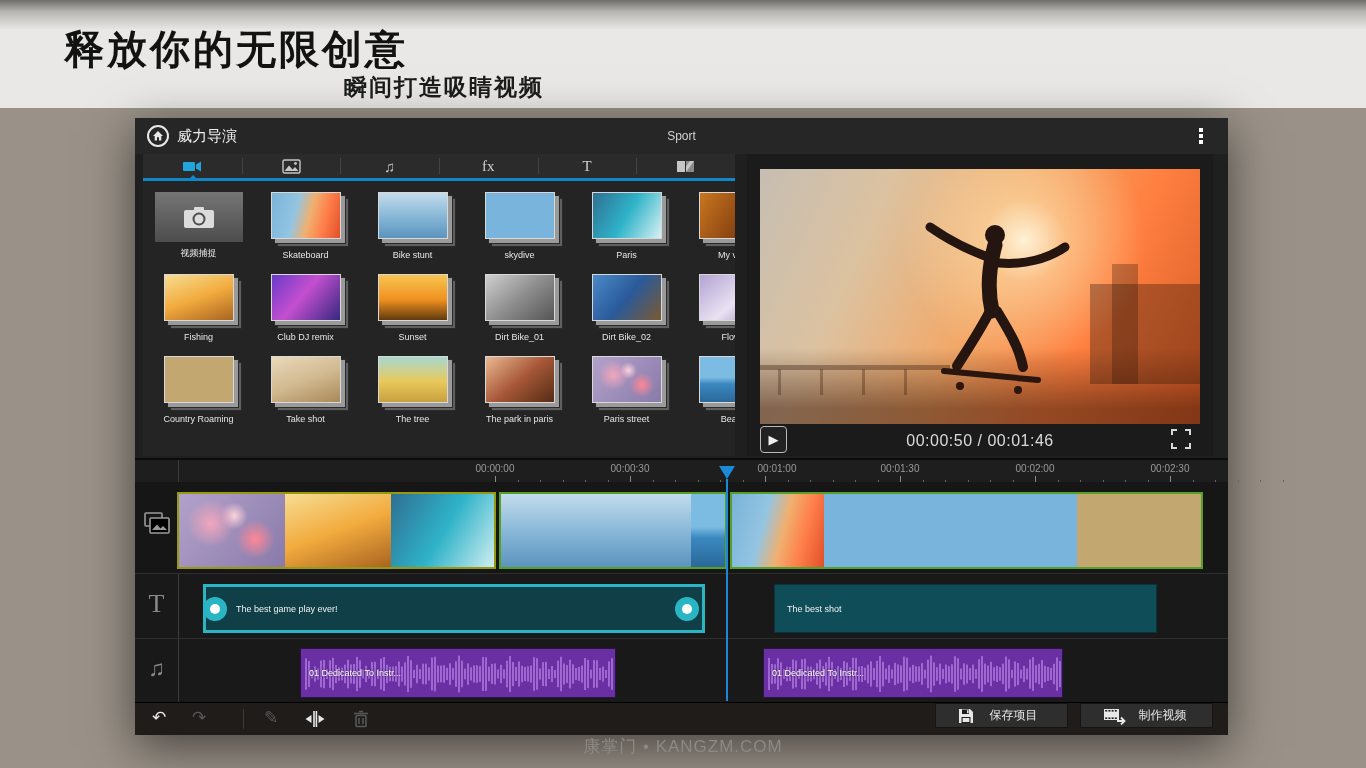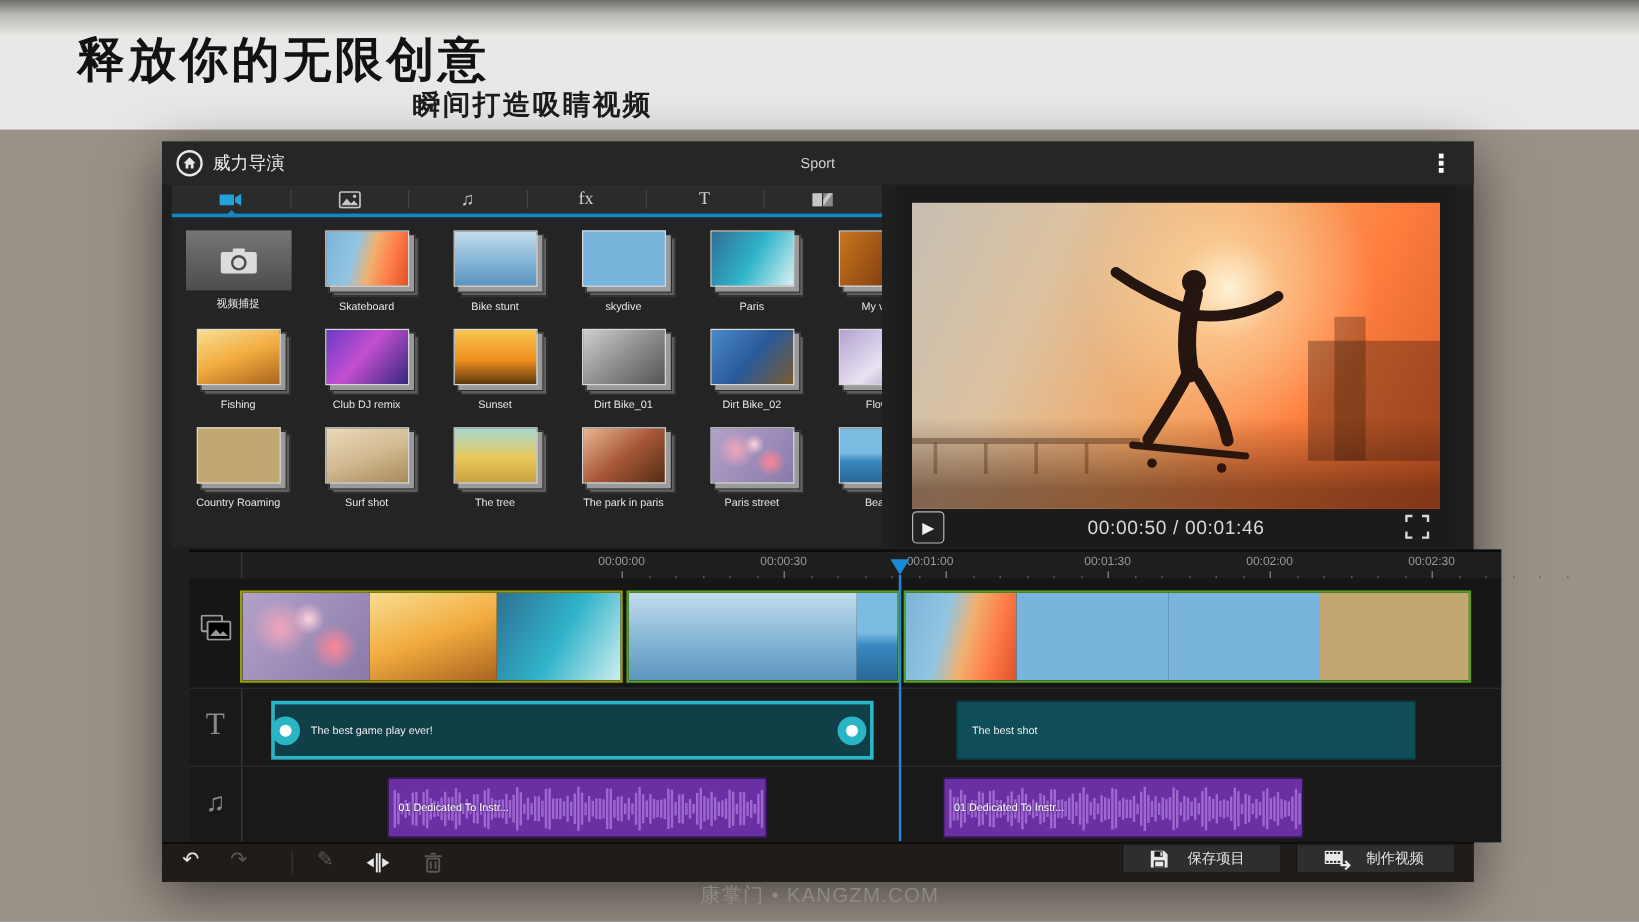--- a/index.html
+++ b/index.html
@@ -82,21 +82,21 @@
       linear-gradient(115deg,#c6beb2 0%,#dcc2a0 25%,#f2a868 50%,#ff8040 72%,#d95a24 100%); }
   .screen .ground { position:absolute; left:0; bottom:0; width:100%; height:30%;
     background:linear-gradient(180deg, rgba(80,35,15,0) 0%, rgba(60,25,10,.55) 80%); }
   .pv-controls { position:absolute; left:0; top:270px; width:466px; height:32px; }
   .play-btn { position:absolute; left:13px; top:2px; width:27px; height:27px; border:1px solid #b9b9b9; border-radius:4px;
     color:#f0f0f0; font-size:13px; display:flex; align-items:center; justify-content:center; cursor:pointer; background:#222; }
   .pv-time { position:absolute; left:0; top:8px; width:100%; text-align:center; font-size:16px; color:#dadada; letter-spacing:.5px; }
   .fs-btn { position:absolute; right:20px; top:3px; width:24px; height:24px; cursor:pointer; }
 
   
-  .timeline { position:absolute; left:0; top:340px; width:1093px; height:244px; background:#191919; border-top:2px solid #0c0c0c;margin-left:23px; }
+  .timeline { position:absolute; left:0; top:340px; width:1093px; height:244px; background:#191919; border-top:2px solid #0c0c0c; }
   .ruler { position:absolute; left:0; top:0; width:1093px; height:22px; background:#1e1e1e; }
   .rlabel { position:absolute; top:3px; transform:translateX(-50%); font-size:10px; color:#9a9a9a; }
   .tick { position:absolute; bottom:0; width:1px; height:6px; background:#8a8a8a; }
   .tick.minor { height:2px; background:#666; }
   .track-head-divider { position:absolute; left:43px; top:0; width:1px; height:244px; background:#3c3c3c; }
   .track { position:absolute; left:0; width:1093px; }
   .track-video { top:22px; height:92px; border-bottom:1px solid #2e2e2e; background:#161616; }
   .track-title { top:115px; height:64px; border-bottom:1px solid #2e2e2e; }
   .track-audio { top:180px; height:62px; }
   .track-ic { position:absolute; left:0; width:43px; text-align:center; color:#9a9a9a; }
@@ -276,21 +276,21 @@
           <div class="cell">
             <div class="stack">
               <div class="thumb th-country"></div>
             </div>
             <div class="cell-label">Country Roaming</div>
           </div>
           <div class="cell">
             <div class="stack">
               <div class="thumb th-takeshot"></div>
             </div>
-            <div class="cell-label">Surf shot</div>
+            <div class="cell-label">Take shot</div>
           </div>
           <div class="cell">
             <div class="stack">
               <div class="thumb th-tree"></div>
             </div>
             <div class="cell-label">The tree</div>
           </div>
           <div class="cell">
             <div class="stack">
               <div class="thumb th-park"></div>
@@ -361,21 +361,21 @@
           <i class="tick minor" style="left: 427.5px;"></i>
           <i class="tick minor" style="left: 450px;"></i>
           <i class="tick minor" style="left: 472.5px;"></i>
           <span class="rlabel" style="left: 495px;">00:00:30</span>
           <i class="tick" style="left: 495px;"></i>
           <i class="tick minor" style="left: 517.5px;"></i>
           <i class="tick minor" style="left: 540px;"></i>
           <i class="tick minor" style="left: 562.5px;"></i>
           <i class="tick minor" style="left: 585px;"></i>
           <i class="tick minor" style="left: 607.5px;"></i>
-          <span class="rlabel" style="left: 617px;">00:01:00</span>
+          <span class="rlabel" style="left: 642px;">00:01:00</span>
           <i class="tick" style="left: 630px;"></i>
           <i class="tick minor" style="left: 652.5px;"></i>
           <i class="tick minor" style="left: 675px;"></i>
           <i class="tick minor" style="left: 697.5px;"></i>
           <i class="tick minor" style="left: 720px;"></i>
           <i class="tick minor" style="left: 742.5px;"></i>
           <span class="rlabel" style="left: 765px;">00:01:30</span>
           <i class="tick" style="left: 765px;"></i>
           <i class="tick minor" style="left: 787.5px;"></i>
           <i class="tick minor" style="left: 810px;"></i>

